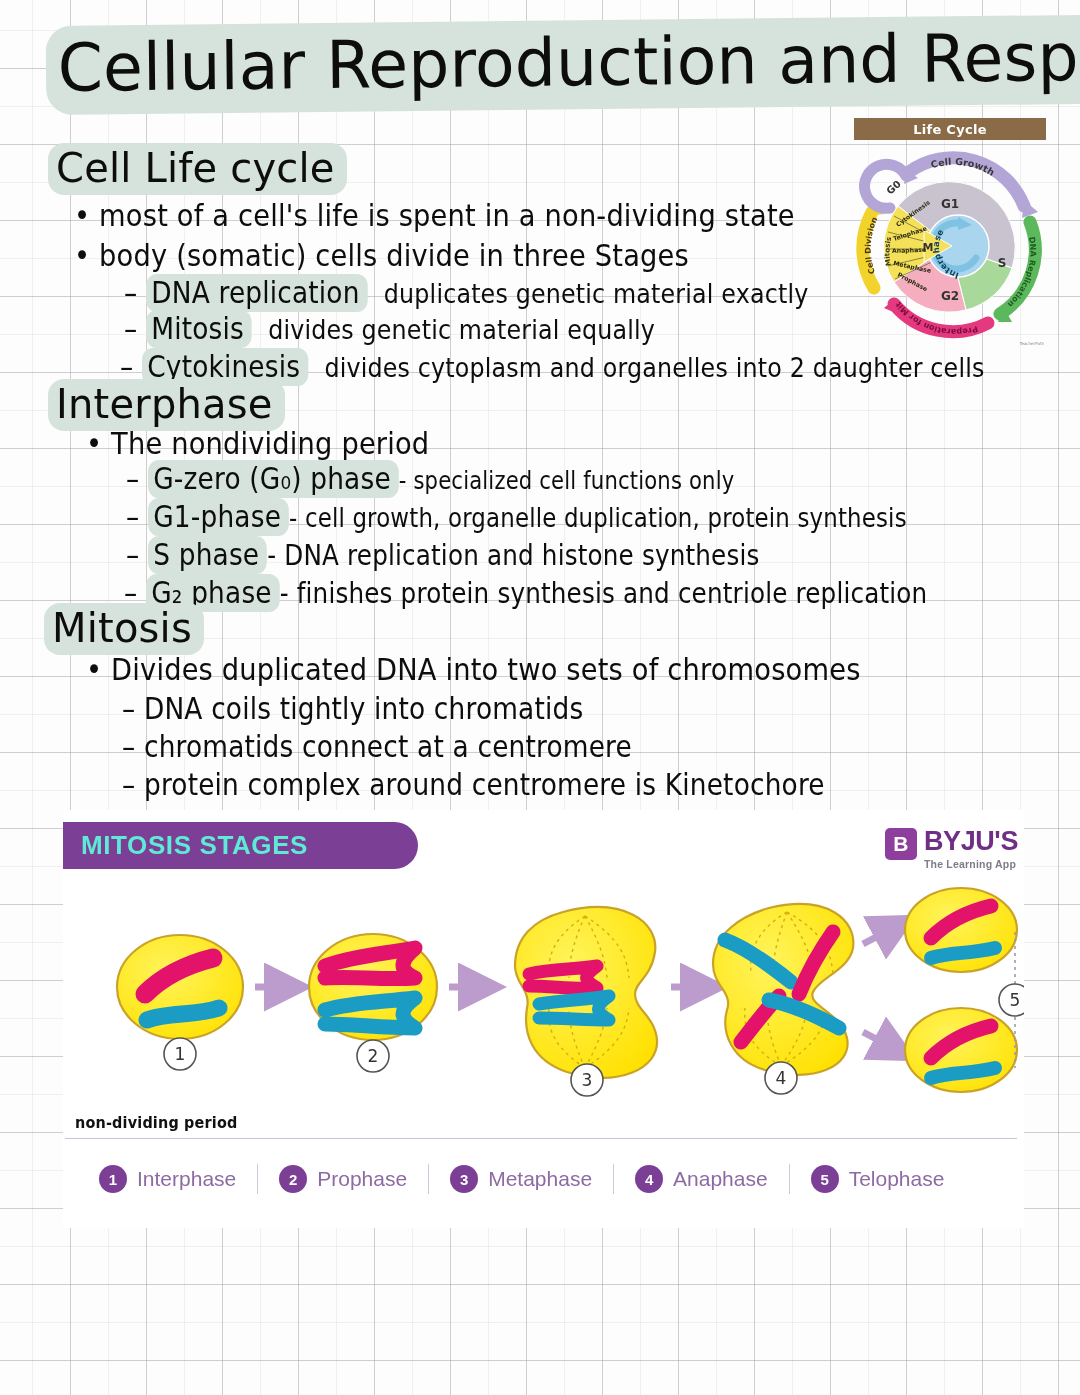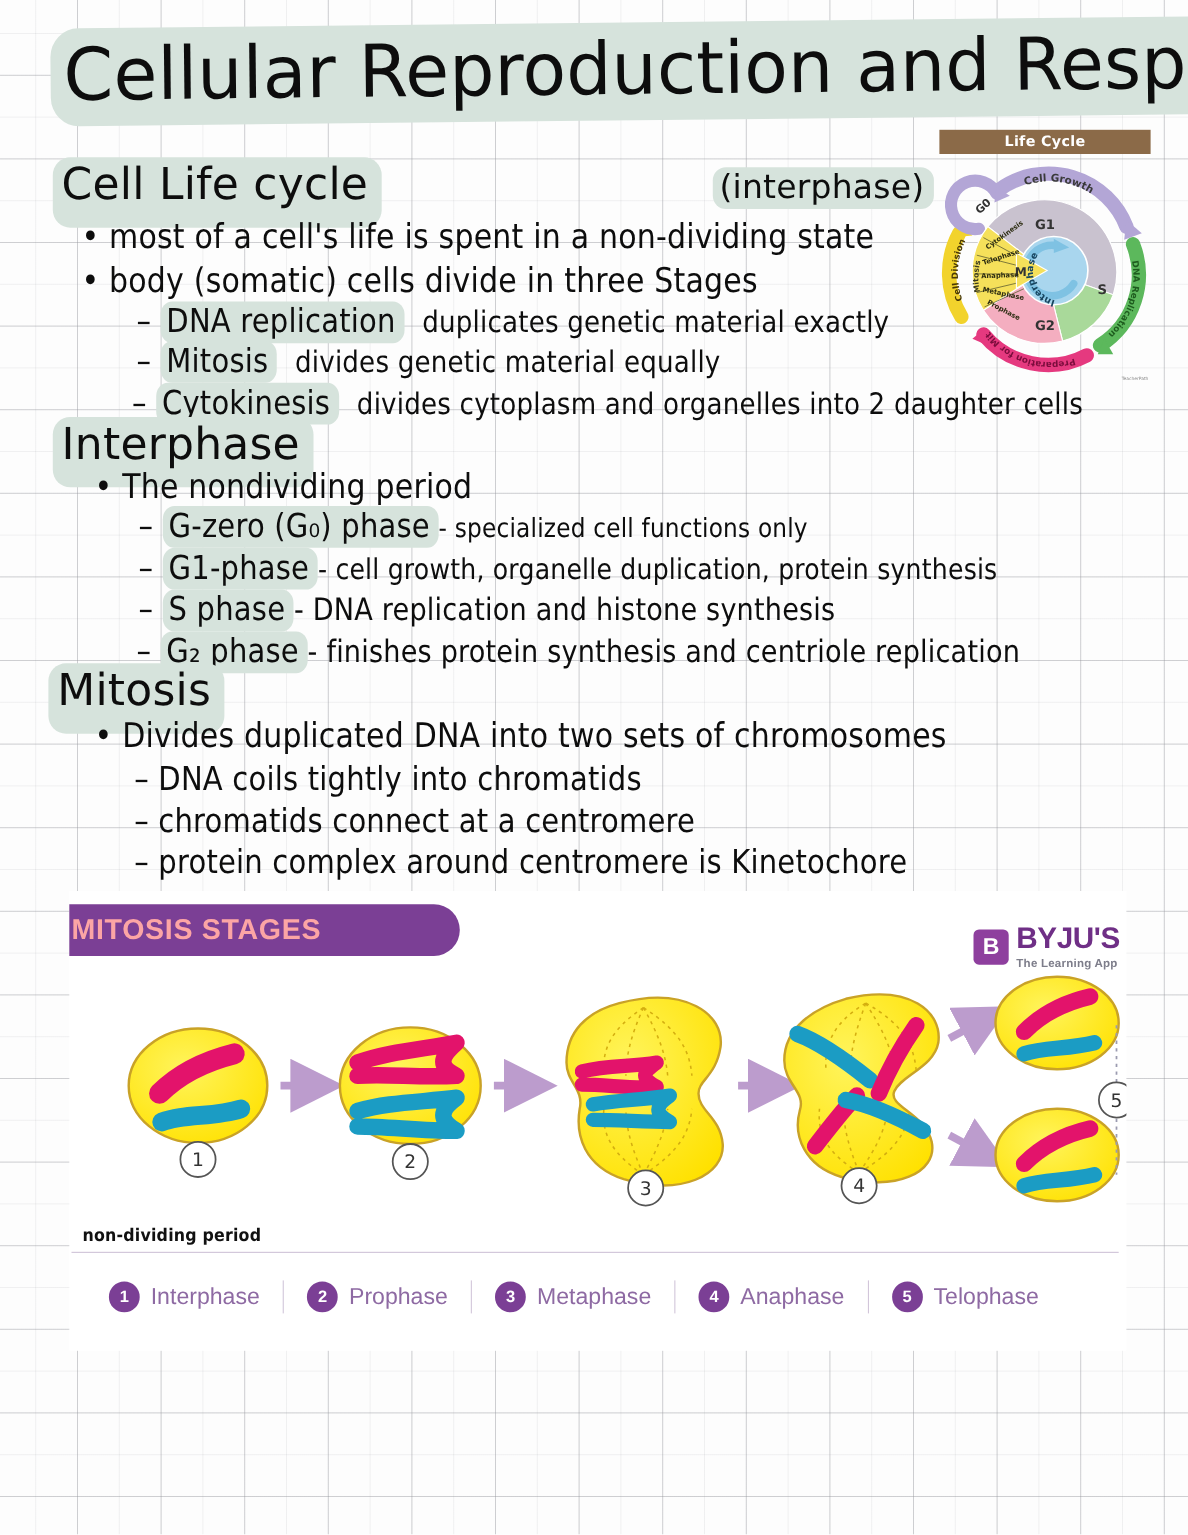--- a/index.html
+++ b/index.html
@@ -58,21 +58,21 @@
     transform: scaleX(0.98) rotate(-0.6deg);
     transform-origin: left center;
   }
   #title-line .hl {
     border-radius: 26px;
     padding: 4px 14px 8px 12px;
   }
 
   
   .h2 { font-size: 40px; line-height: 1; }
-  .h2 .hl { border-radius: 16px; padding: 2px 12px 16px 8px; }
+  .h2 .hl { border-radius: 16px; padding: 2px 12px 4px 8px; }
 
   .b1 { font-size: 31px; line-height: 1; }
   .b2 { font-size: 30px; line-height: 1; }
 
   .bullet-dot::before { content: "\2022\00a0"; }
   .bullet-dash::before { content: "\2013\00a0"; }
 
   
   #cellcycle {
     position: absolute;
@@ -103,30 +103,30 @@
     background: #ffffff;
   }
   #mitosis-banner {
     position: absolute; left: 0; top: 12px;
     width: 355px; height: 47px;
     background: #7b3f95;
     border-radius: 0 24px 24px 0;
     display: flex; align-items: center;
   }
   #mitosis-banner span {
-    color: #fca5a5;
+    color: #5eead4;
     font-family: "Liberation Sans", sans-serif;
     font-weight: bold;
     font-size: 26px;
     letter-spacing: 0.6px;
-    margin-left: 2px;
+    margin-left: 18px;
   }
   #byjus {
-    position: absolute; right: 6px; top: 30px;
-    display: flex; align-items: center; gap: 7px;
+    position: absolute; right: 6px; top: 18px;
+    display: flex; gap: 7px;
   }
   #byjus-mark {
     width: 32px; height: 32px;
     background: #8e3f9e;
     border-radius: 5px;
     position: relative;
   }
   #byjus-mark::after {
     content: "B";
     position: absolute; inset: 0;
@@ -269,23 +269,20 @@
           <text x="39" y="123" transform="rotate(12 39 123)">Metaphase</text>
           <text x="43" y="134" transform="rotate(28 43 134)">Prophase</text>
         </g>
       </svg>
       <div class="cc-credit">TeacherPath</div>
     </div>
   </div>
 
   <div class="hw h2" style="left:48px; top:148px;">
     <span class="hl">Cell Life cycle</span>
-  </div>
-  <div class="hw b1" style="left:648px; top:156px; font-size:30px;">
-    <span class="hl">(interphase)</span>
   </div>
 
   <div class="hw b1 hw-cond" style="left:74px; top:200px;">
     <span class="bullet-dot"></span><span>most of a cell's life is spent in a non-dividing state</span>
   </div>
   <div class="hw b1 hw-cond" style="left:74px; top:240px;">
     <span class="bullet-dot"></span><span>body (somatic) cells divide in three Stages</span>
   </div>
   <div class="hw b2 hw-cond" style="left:124px; top:278px;">
     <span class="bullet-dash"></span><span class="hl">DNA replication</span>

